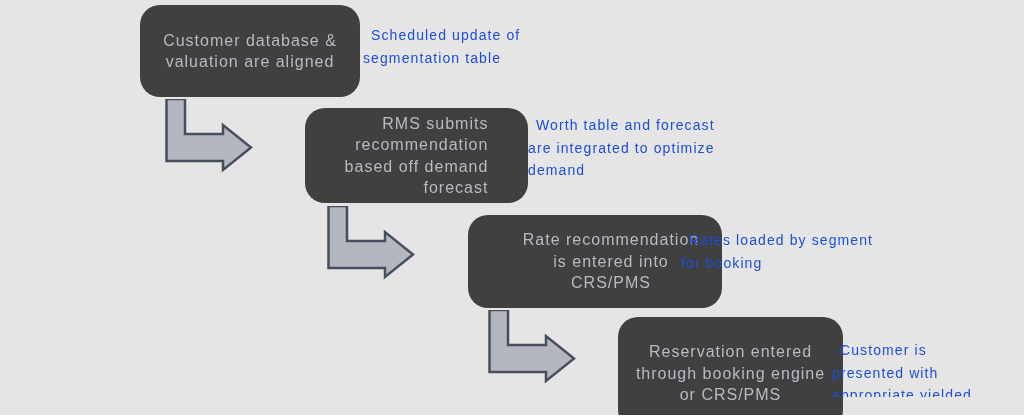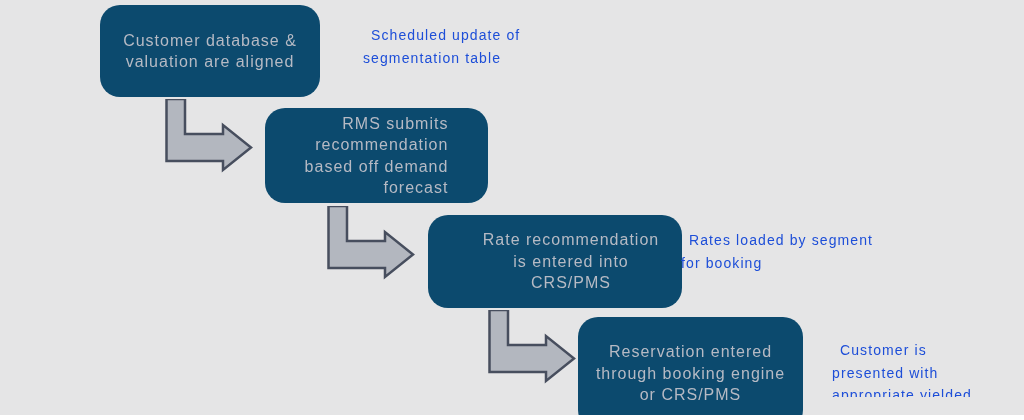--- a/index.html
+++ b/index.html
@@ -11,31 +11,32 @@
     width: 1024px;
     height: 420px;
     background: #e5e5e6;
     overflow: hidden;
     font-family: "Liberation Sans", "DejaVu Sans", sans-serif;
   }
 
   
   .flow-box {
     position: absolute;
-    background: #0c4a6e;
+    background: #404040;
     color: #b6bac4;
     border-radius: 20px;
     display: flex;
     align-items: center;
     justify-content: center;
     text-align: center;
     font-size: 16px;
     line-height: 21.5px;
     letter-spacing: 1px;
     white-space: pre-line;
+    margin-left: 40px;
   }
   .box1 { left: 100px; top: 5px;   width: 220px; height: 92px; }
   .box2 { left: 265px; top: 108px; width: 223px; height: 95px; text-align: right; }
   .box3 { left: 428px; top: 215px; width: 222px; height: 93px; padding-left: 32px; }
   .box4 { left: 578px; top: 317px; width: 225px; height: 113px; }
 
   
   .annotation {
     position: absolute;
     color: #1d4ed8;
@@ -86,20 +87,23 @@
 is entered into
 CRS/PMS</div>
 
   <div class="flow-box box4">Reservation entered
 through booking engine
 or CRS/PMS</div>
 
   <div class="annotation ann1">Scheduled update of
 segmentation table</div>
 
+  <div class="annotation ann2">Worth table and forecast
+are integrated to optimize
+demand</div>
 
   <div class="annotation ann3">Rates loaded by segment
 for booking</div>
 
   <div class="annotation ann4">Customer is
 presented with
 appropriate yielded</div>
 
   <svg class="arrow arrow1" viewBox="0 0 88 74">
     <path d="M1.5,0 H20 V35 H58 V26 L86,48.5 L58,71 V62 H1.5 Z" fill="#b3b7bf" stroke="#474e5e" stroke-width="2.5" stroke-linejoin="miter"></path>

